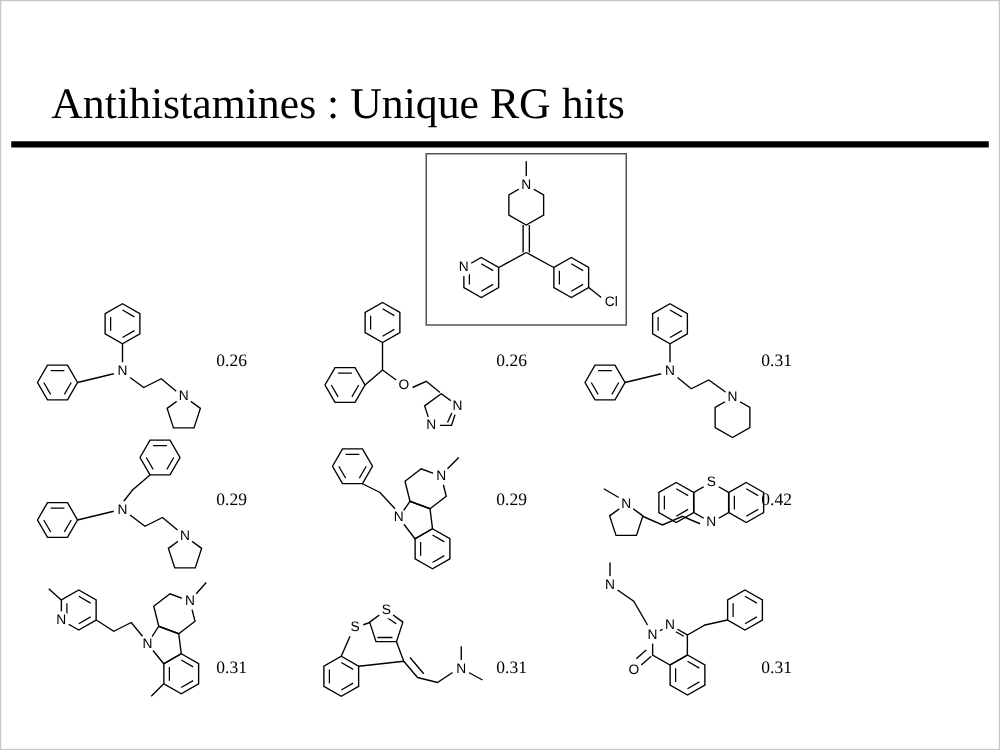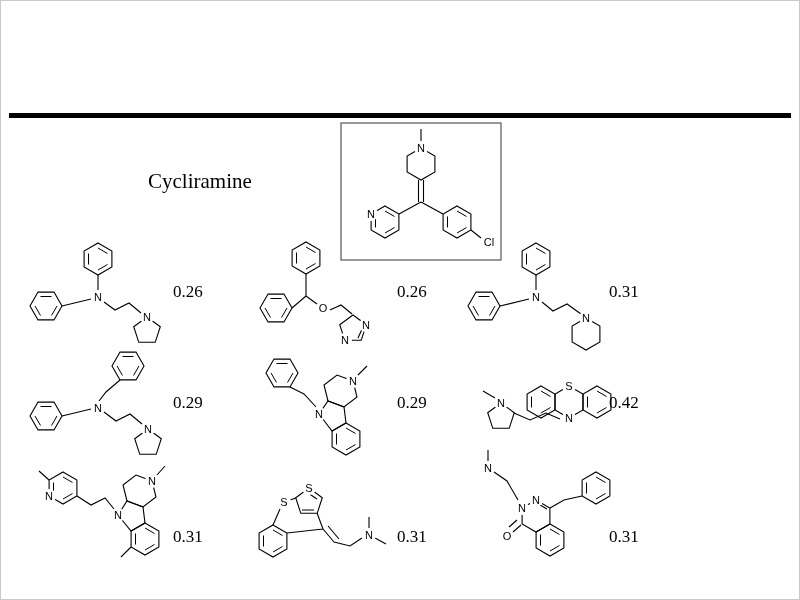--- a/index.html
+++ b/index.html
@@ -2,35 +2,35 @@
 <html><head>
 <meta charset="utf-8">
 <style>
   html,body { margin:0; padding:0; background:#fff; }
   body { width:800px; height:600px; position:relative; overflow:hidden;
          font-family:"Liberation Serif", serif; color:#000; }
   .frame { position:absolute; inset:0; border:1px solid #c8c8c8; background:#fff; }
   .title { position:absolute; left:40px; top:62px; font-size:35px; white-space:nowrap; }
   .rule  { position:absolute; left:8px; top:112px; width:782px; height:5px; background:#000; }
   .ref-label { position:absolute; left:147px; top:168px; font-size:21px; }
-  .score { position:absolute; font-size:17px;text-align:right; }
+  .score { position:absolute; font-size:14px;text-align:right; }
   svg.canvas { position:absolute; left:0; top:0; }
   .bond { stroke:#000; stroke-width:1.1; fill:none; }
   .ringline { stroke:#000; stroke-width:1.1; fill:none; }
   .atom { font-family:"Liberation Sans", sans-serif; font-size:11px; fill:#000;
           text-anchor:middle; dominant-baseline:central; }
   .lblbg { fill:#fff; stroke:none; }
 </style>
 </head>
 <body>
 
 <div class="frame">
 
+  <div class="title">Antihistamines : Unique RG hits</div>
   <div class="rule"></div>
-  <div class="ref-label">Cycliramine</div>
 
   <svg class="canvas" width="800" height="600">
     <defs>
       <g id="benzP">
         <polygon points="0,-16 13.9,-8 13.9,8 0,16 -13.9,8 -13.9,-8" fill="none" stroke="#000" stroke-width="1.1"></polygon>
         <path d="M0,-11 L9.5,-5.5 M9.5,5.5 L0,11 M-9.5,5.5 L-9.5,-5.5" stroke="#000" stroke-width="1" fill="none"></path>
       </g>
       <g id="benzF">
         <polygon points="-16,0 -8,-13.9 8,-13.9 16,0 8,13.9 -8,13.9" fill="none" stroke="#000" stroke-width="1.1"></polygon>
         <path d="M-5.5,-9.5 L5.5,-9.5 M11,0 L5.5,9.5 M-5.5,9.5 L-11,0" stroke="#000" stroke-width="1" fill="none"></path>

